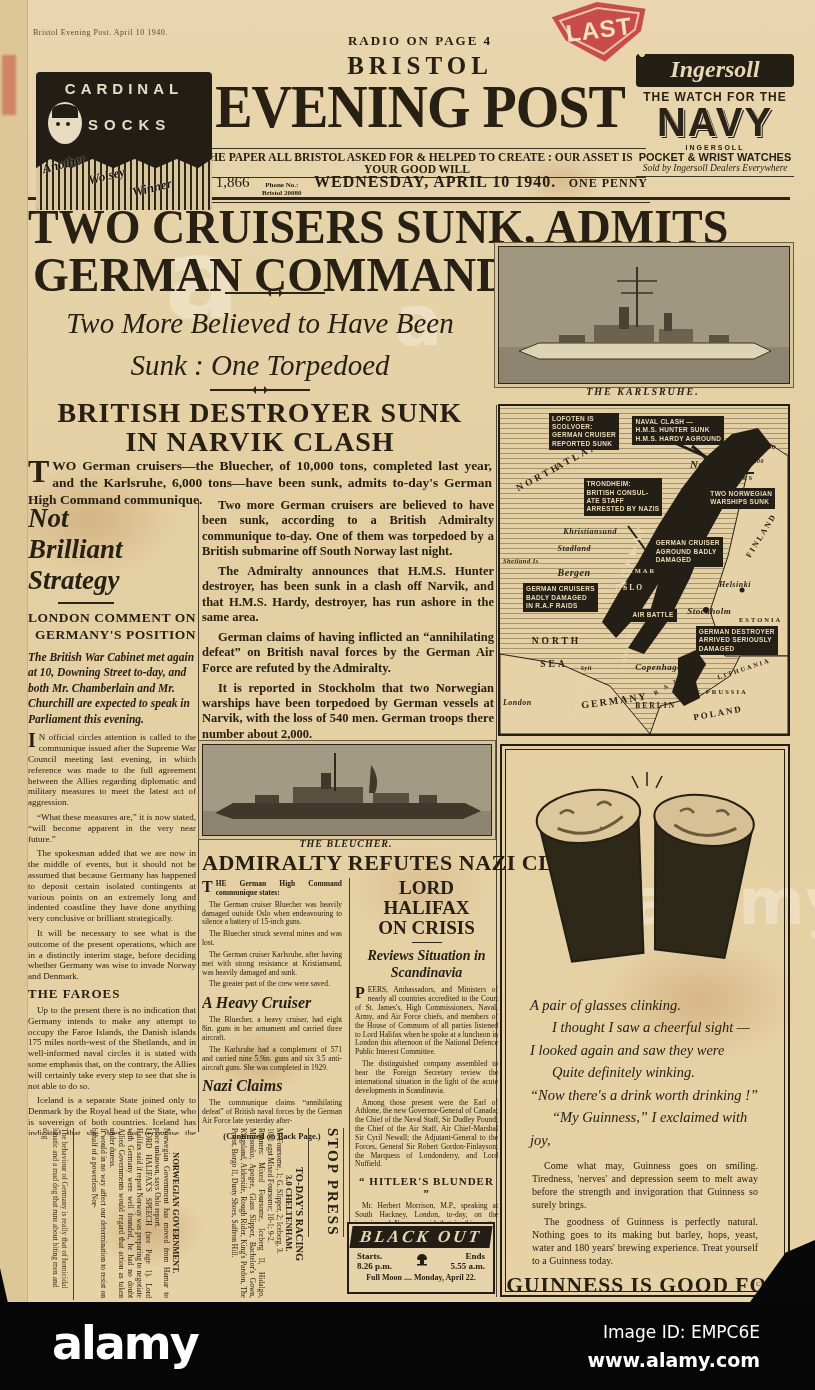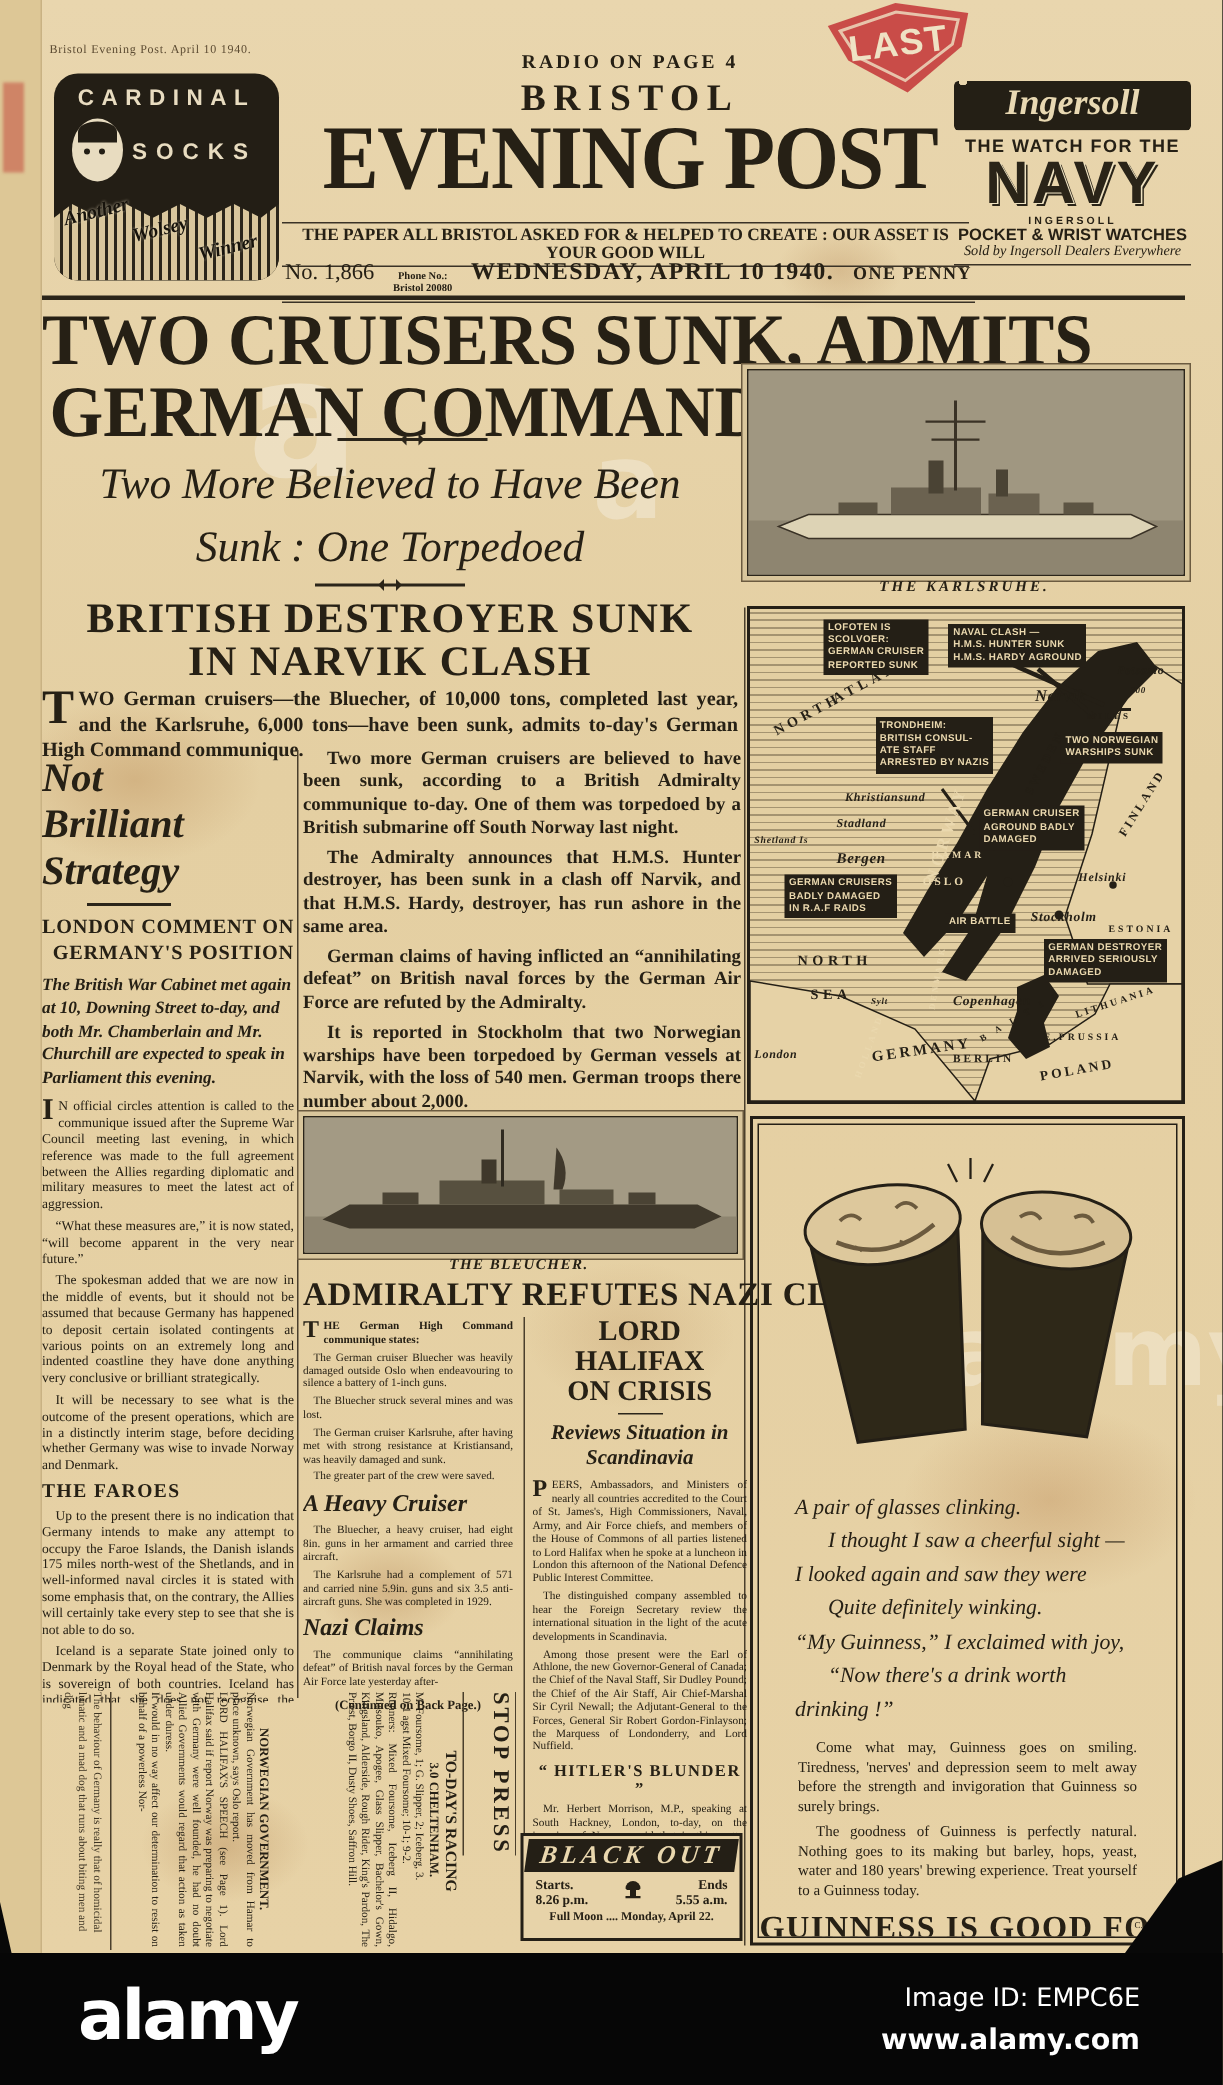--- a/index.html
+++ b/index.html
@@ -28,21 +28,21 @@
   .bristol{position:absolute;left:250px;top:52px;width:340px;text-align:center;font-weight:700;font-size:25px;letter-spacing:5px;}
   .evpost{position:absolute;left:185px;top:74px;width:470px;text-align:center;font-weight:700;font-size:56px;letter-spacing:-1px;transform:scaleY(1.08);white-space:nowrap;}
   .tagline{position:absolute;left:188px;top:148px;width:458px;text-align:center;font-weight:700;font-size:11.5px;border-top:1px solid #3a3226;border-bottom:1px solid #3a3226;padding:2px 0;}
   .issue-row{position:absolute;left:188px;top:170px;width:458px;display:flex;align-items:baseline;justify-content:space-between;border-bottom:1px solid #3a3226;padding:3px 2px 4px;}
   .issue-no{font-size:15px;}
   .phone{font-size:7px;text-align:center;font-weight:700;line-height:1.2;}
   .date{font-weight:700;font-size:16px;letter-spacing:1px;}
   .price{font-weight:700;font-size:12px;letter-spacing:1px;}
   .thick-rule{position:absolute;left:28px;top:197px;width:762px;height:3px;background:#2b251a;}
   
-  #cardinal{position:absolute;left:36px;top:49px;width:150px;height:138px;background:#231e15;border-radius:16px;overflow:hidden;}
+  #cardinal{position:absolute;left:36px;top:72px;width:176px;height:138px;background:#231e15;border-radius:4px;overflow:hidden;}
   #cardinal .l1{color:#e8dcc0;font-family:"Liberation Sans",sans-serif;font-weight:700;font-size:15px;letter-spacing:5px;text-align:center;margin-top:8px;}
   #cardinal .face{position:absolute;left:12px;top:30px;width:34px;height:42px;background:#e8dcc0;border-radius:50%;}
   #cardinal .hat{position:absolute;left:16px;top:32px;width:26px;height:14px;background:#231e15;border-radius:50% 50% 0 0;}
   #cardinal .eye{position:absolute;width:4px;height:4px;background:#231e15;border-radius:50%;top:50px;}
   #cardinal .l2{position:absolute;left:52px;top:44px;color:#e8dcc0;font-family:"Liberation Sans",sans-serif;font-weight:700;font-size:15px;letter-spacing:6px;}
   #cardinal .stripes{position:absolute;left:0;bottom:0;width:100%;height:58px;
      background:repeating-linear-gradient(90deg,#d9c69c 0 4px,#2b251a 4px 6px);
      clip-path:polygon(0 28%,8% 12%,20% 28%,32% 12%,44% 28%,56% 12%,68% 28%,80% 12%,92% 28%,100% 12%,100% 100%,0 100%);}
   #cardinal .script{position:absolute;color:#17130c;font-style:italic;font-weight:700;font-size:13px;transform:rotate(-14deg);text-shadow:0 0 2px rgba(233,220,190,.8);}
   
@@ -355,21 +355,21 @@
         <rect x="52" y="50" width="24" height="8" fill="#4a4334"></rect>
         <rect x="216" y="50" width="18" height="8" fill="#4a4334"></rect>
       </svg>
     </div>
     <div class="caption" style="left:202px;top:838px;width:288px;letter-spacing:1px;">THE  BLEUCHER.</div>
 
     <div class="adm-head">ADMIRALTY  REFUTES  NAZI  CLAIMS</div>
     <div class="col" id="subL">
       <p class="sm-p bold" style="text-indent:0;"><span class="dropcap" style="font-size:16px;">T</span><span>HE German High Command communique states:</span></p>
       <div>
-          <p class="sm-p">The German cruiser Bluecher was heavily damaged outside Oslo when endeavouring to silence a battery of 1-inch guns.</p>
+          <p class="sm-p">The German cruiser Bluecher was heavily damaged outside Oslo when endeavouring to silence a battery of 15-inch guns.</p>
           <p class="sm-p">The Bluecher struck several mines and was lost.</p>
           <p class="sm-p">The German cruiser Karlsruhe, after having met with strong resistance at Kristiansand, was heavily damaged and sunk.</p>
           <p class="sm-p">The greater part of the crew were saved.</p>
         </div>
       <div class="it-cross">A  Heavy  Cruiser</div>
       <div>
           <p class="sm-p">The Bluecher, a heavy cruiser, had eight 8in. guns in her armament and carried three aircraft.</p>
           <p class="sm-p">The Karlsruhe had a complement of 571 and carried nine 5.9in. guns and six 3.5 anti-aircraft guns.  She was completed in 1929.</p>
         </div>
       <div class="it-cross">Nazi  Claims</div>
@@ -459,22 +459,22 @@
             <line x1="141" y1="28" x2="141" y2="14"></line>
               <line x1="132" y1="30" x2="126" y2="18"></line>
               <line x1="150" y1="30" x2="156" y2="18"></line>
           </g>
         </svg>
         <div class="verse">
             <p>A pair of glasses clinking.</p>
             <p>I thought I saw a cheerful sight —</p>
             <p>I looked again and saw they were</p>
             <p>Quite definitely winking.</p>
+            <p>“Now there's a drink worth drinking !”</p>
             <p>“My Guinness,” I exclaimed with joy,</p>
-            <p>“Now there's a drink worth drinking !”</p>
           </div>
         <div class="gbody">
             <p>Come what may, Guinness goes on smiling.  Tiredness, 'nerves' and depression seem to melt away before the strength and invigoration that Guinness so surely brings.</p>
             <p>The goodness of Guinness is perfectly natural. Nothing goes to its making but barley, hops, yeast, water and 180 years' brewing experience.  Treat yourself to a Guinness today.</p>
           </div>
         <div class="gslogan">GUINNESS  IS  GOOD  FOR  YOU</div>
         <div class="gmark">C.E.898</div>
       </div>
     </div>
 

